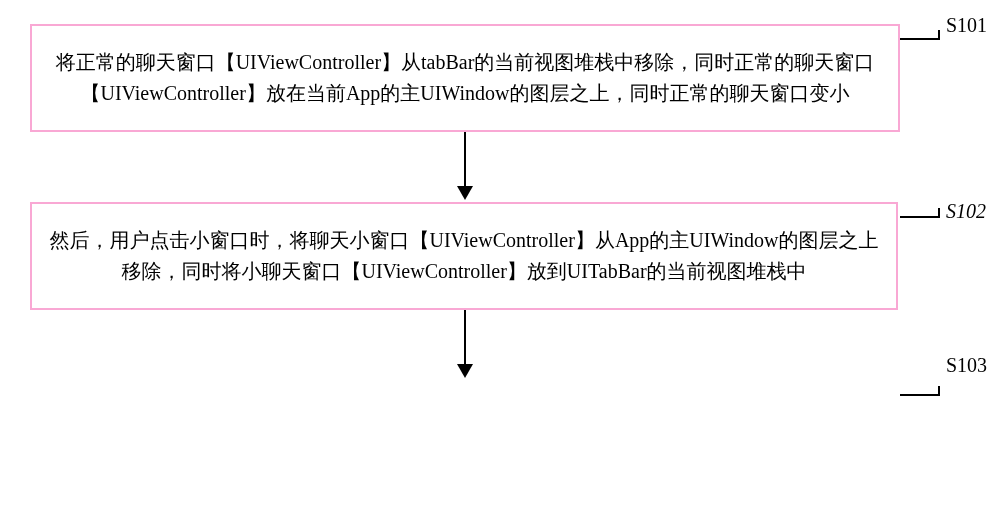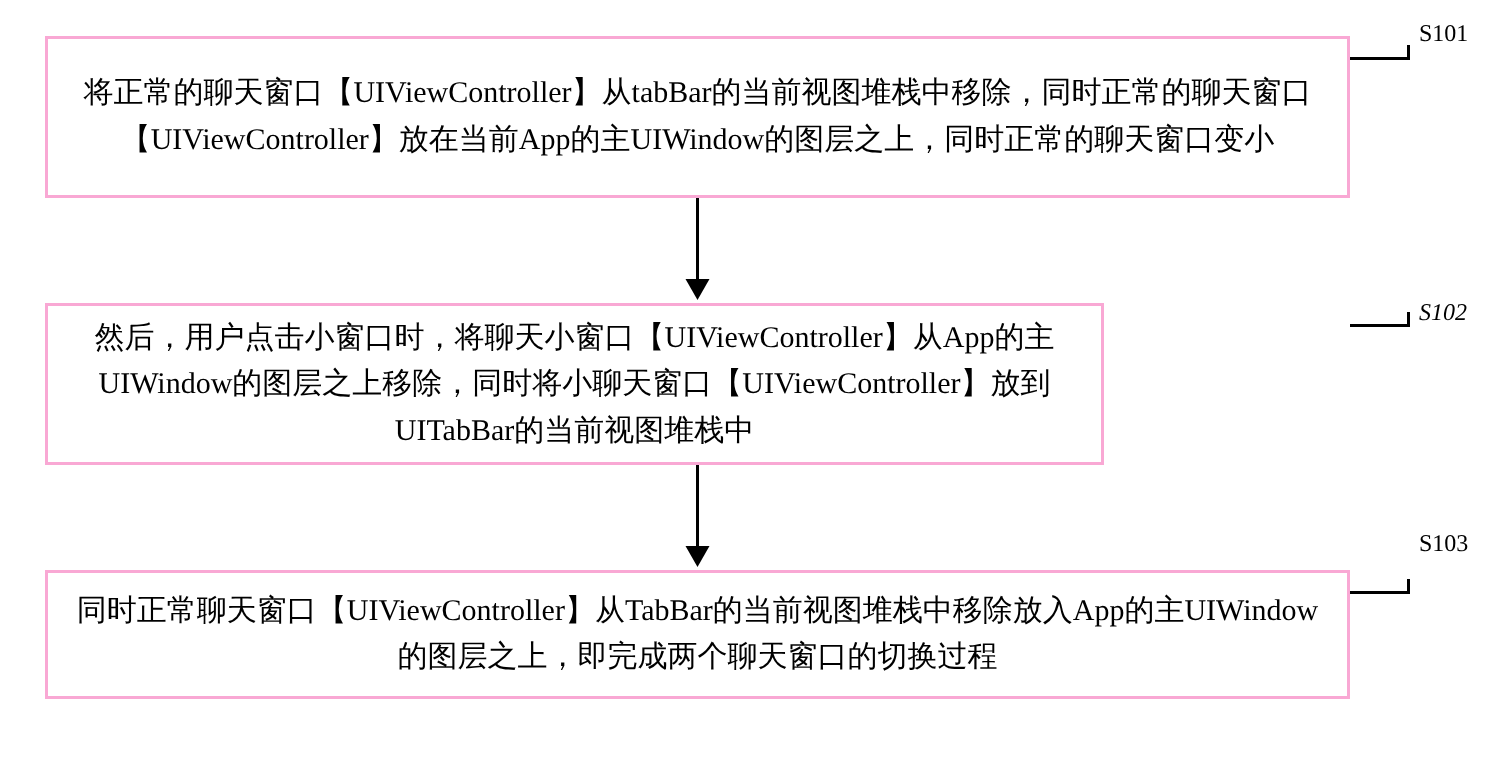--- a/index.html
+++ b/index.html
@@ -24,21 +24,21 @@
     background: #fff;
     padding: 8px 14px;
     text-align: center;
     line-height: 1.55;
     display: flex;
     align-items: center;
     justify-content: center;
   }
   .label {
     position: absolute;
-    font-size: 16px;
+    font-size: 20px;
   }
   .connector-line {
     position: absolute;
     width: 2px;
     background: #000;
     left: 50%;
     transform: translateX(-50%);
   }
   .arrow-head {
     position: absolute;
@@ -70,32 +70,29 @@
     <span>将正常的聊天窗口【UIViewController】从tabBar的当前视图堆栈中移除，同时正常的聊天窗口【UIViewController】放在当前App的主UIWindow的图层之上，同时正常的聊天窗口变小</span>
   </div>
 
   <div class="label-line" style="left:900px; top:38px; width:40px;"></div>
   <div class="label-tick" style="left:938px; top:30px; height:10px;"></div>
   <div class="label" style="left:946px; top:14px;">S101</div>
 
   <div class="connector-line" style="top:132px; height:54px; left:465px;"></div>
   <div class="arrow-head" style="top:186px; left:465px;"></div>
 
-  <div class="step-box" style="left:30px; top:202px; width:706px; height:108px;">
+  <div class="step-box" style="left:30px; top:202px; width:868px; height:108px;">
     <span>然后，用户点击小窗口时，将聊天小窗口【UIViewController】从App的主UIWindow的图层之上移除，同时将小聊天窗口【UIViewController】放到UITabBar的当前视图堆栈中</span>
   </div>
 
   <div class="label-line" style="left:900px; top:216px; width:40px;"></div>
   <div class="label-tick" style="left:938px; top:208px; height:10px;"></div>
   <div class="label" style="left:946px; top:200px;font-style:italic;">S102</div>
 
   <div class="connector-line" style="top:310px; height:54px; left:465px;"></div>
   <div class="arrow-head" style="top:364px; left:465px;"></div>
 
-  <div class="step-box" style="left:30px; top:380px; width:870px; height:86px;">
-    <span>同时正常聊天窗口【UIViewController】从TabBar的当前视图堆栈中移除放入App的主UIWindow的图层之上，即完成两个聊天窗口的切换过程</span>
-  </div>
 
   <div class="label-line" style="left:900px; top:394px; width:40px;"></div>
   <div class="label-tick" style="left:938px; top:386px; height:10px;"></div>
   <div class="label" style="left:946px; top:354px;">S103</div>
 
 </div>
 
 </body></html>

